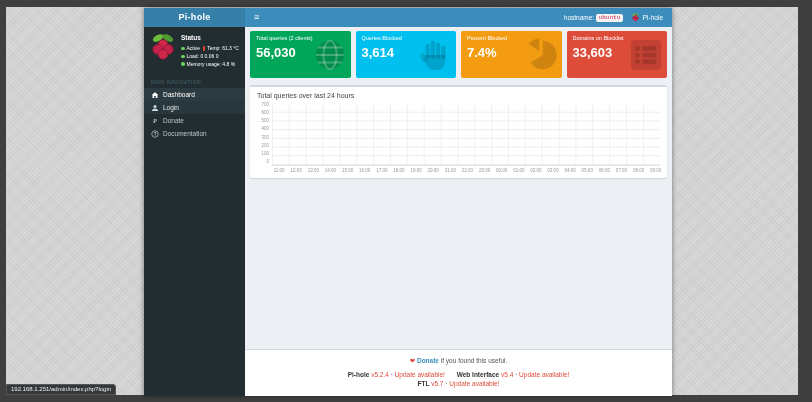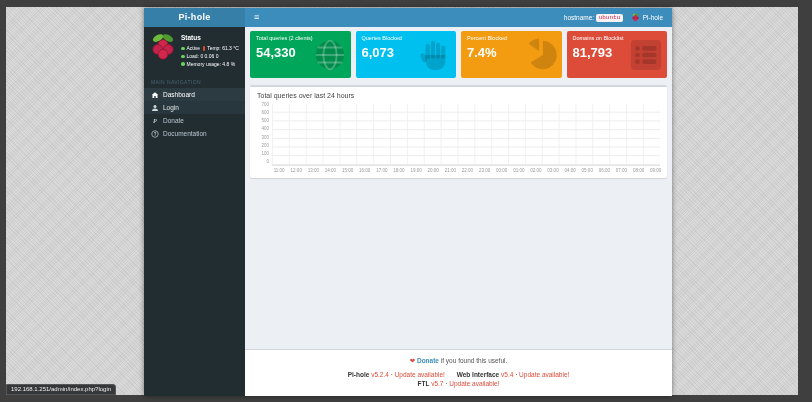--- a/index.html
+++ b/index.html
@@ -169,31 +169,31 @@
         <span>Documentation</span>
       </div>
     </div>
 
     <div class="content-col">
       <div class="content-pad">
         <div class="cards-row">
 
           <div class="card" style="background: rgb(0, 166, 90);">
             <div class="card-title">Total queries (2 clients)</div>
-            <div class="card-value">54,330</div>
+            <div class="card-value">56,030</div>
             <svg class="card-icon" width="34" height="34" viewBox="0 0 36 36">
               <circle cx="18" cy="18" r="15" class="ink"></circle>
               <ellipse cx="18" cy="18" rx="7" ry="15" fill="none" stroke="rgba(255,255,255,0.25)" stroke-width="2"></ellipse>
               <path d="M3 18 H33 M5 10 H31 M5 26 H31" stroke="rgba(255,255,255,0.25)" stroke-width="2" fill="none"></path>
             </svg>
           </div>
 
           <div class="card" style="background: rgb(0, 192, 239);">
             <div class="card-title">Queries Blocked</div>
-            <div class="card-value">6,073</div>
+            <div class="card-value">3,614</div>
             <svg class="card-icon" width="34" height="34" viewBox="0 0 36 36">
               <g class="ink">
                 <rect x="8" y="6" width="4.5" height="16" rx="2.2"></rect>
                 <rect x="13.5" y="3" width="4.5" height="19" rx="2.2"></rect>
                 <rect x="19" y="5" width="4.5" height="17" rx="2.2"></rect>
                 <rect x="24.5" y="8" width="4.5" height="14" rx="2.2"></rect>
                 <path d="M8 18 H29 V24 C29 30 25 34 18.5 34 C12 34 8 30 8 24 Z"></path>
                 <rect x="3.5" y="16" width="5" height="10" rx="2.5" transform="rotate(-25 6 21)"></rect>
               </g>
             </svg>
@@ -203,21 +203,21 @@
             <div class="card-title">Percent Blocked</div>
             <div class="card-value">7.4%</div>
             <svg class="card-icon" width="34" height="34" viewBox="0 0 36 36">
               <path class="ink" d="M20 18 L20 3 A15 15 0 1 1 7 26 Z"></path>
               <path class="ink" d="M16 14 L5 6 A14.5 14.5 0 0 1 16 0.5 Z"></path>
             </svg>
           </div>
 
           <div class="card" style="background: rgb(221, 75, 57);">
             <div class="card-title">Domains on Blocklist</div>
-            <div class="card-value">81,793</div>
+            <div class="card-value">33,603</div>
             <svg class="card-icon" width="34" height="34" viewBox="0 0 36 36">
               <g class="ink">
                 <rect x="2" y="2" width="32" height="32" rx="4" fill="rgba(0,0,0,0.12)"></rect>
                 <circle cx="9" cy="11" r="2.5"></circle>
                   <rect x="14" y="8.5" width="15" height="5" rx="2"></rect>
                 <circle cx="9" cy="18" r="2.5"></circle>
                   <rect x="14" y="15.5" width="15" height="5" rx="2"></rect>
                 <circle cx="9" cy="25" r="2.5"></circle>
                   <rect x="14" y="22.5" width="15" height="5" rx="2"></rect>
               </g>

